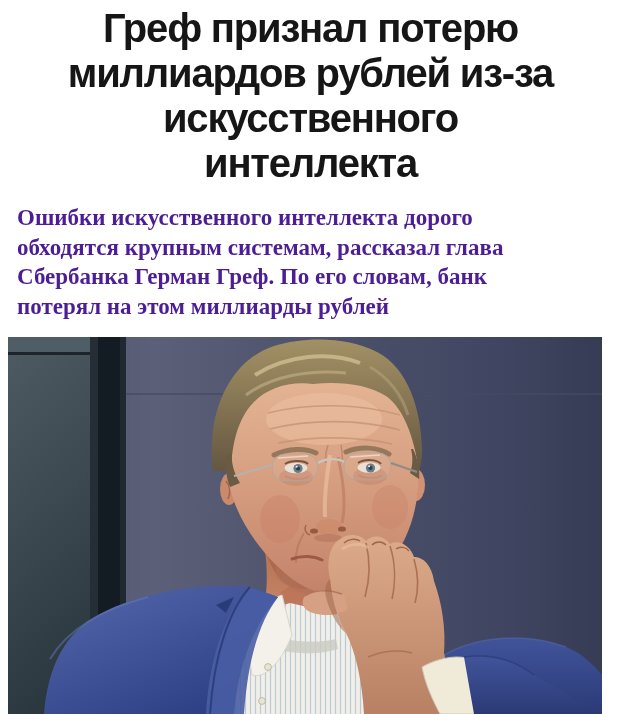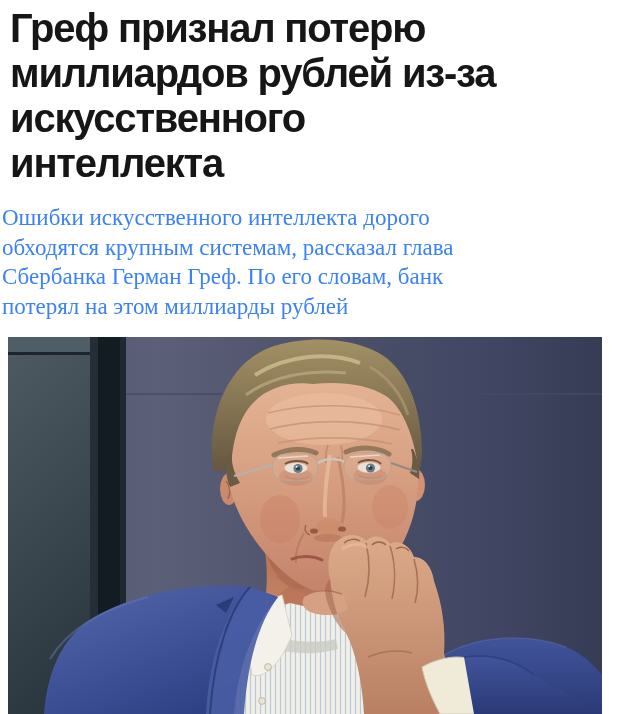--- a/index.html
+++ b/index.html
@@ -11,28 +11,29 @@
   .page{width:637px;height:714px;position:relative;background:#ffffff;}
   h1.headline{
     margin:6px 26px 0 10px;
     font-family:"Liberation Sans","DejaVu Sans",sans-serif;
     font-weight:700;
     font-size:40px;
     line-height:45px;
     letter-spacing:-1.2px;
     color:#161616;
     white-space:pre-line;
+    text-align:center;
   }
   p.lede{
-    margin:17px 30px 0 2px;
+    margin:17px 30px 0 17px;
     font-family:"Liberation Serif","DejaVu Serif",serif;
-    font-weight:400;
+    font-weight:700;
     font-size:23px;
     line-height:29.5px;
-    color:#3b82f6;
+    color:#4c1d95;
     white-space:pre-line;
   }
   figure.photo{
     margin:16px 0 0 8px;
     width:594px;height:377px;
     overflow:hidden;
     line-height:0;
   }
 </style>
 </head>

